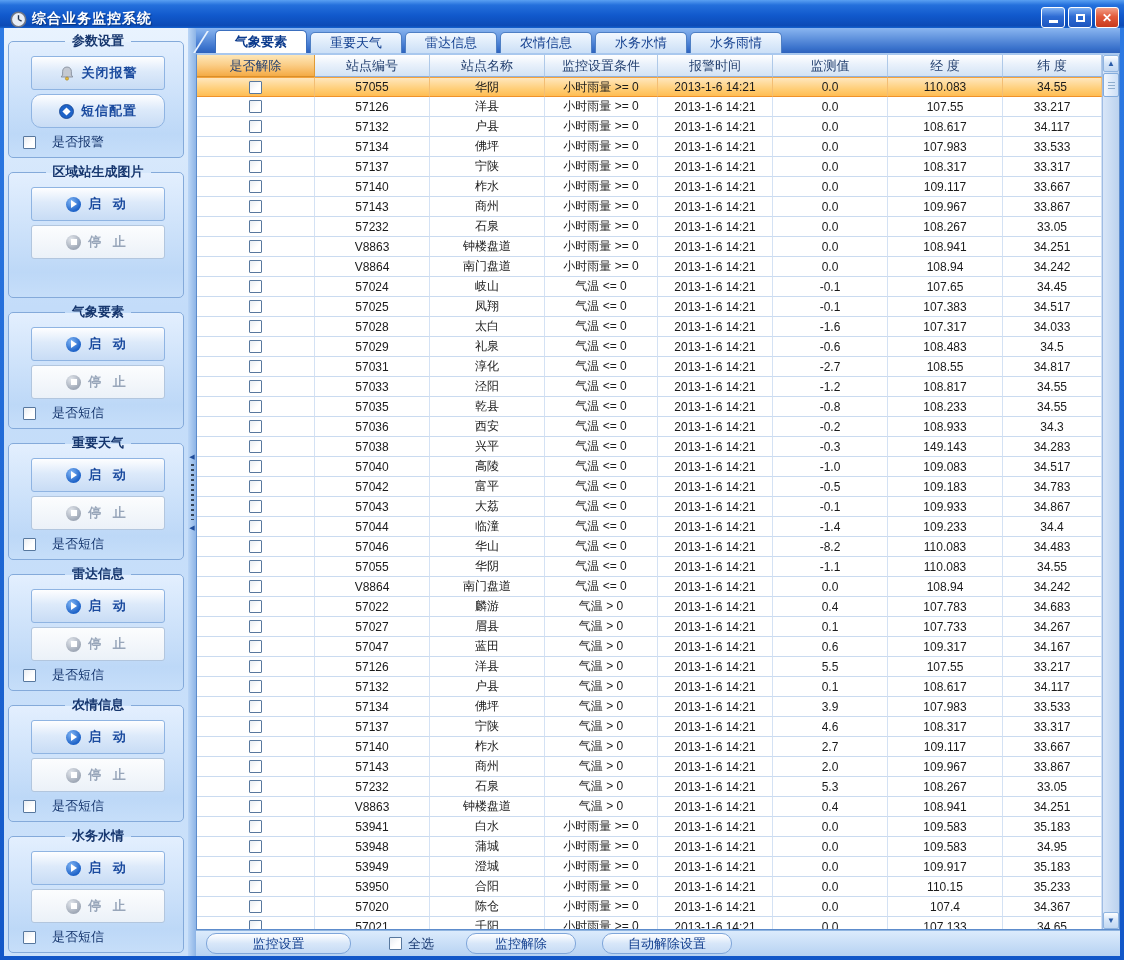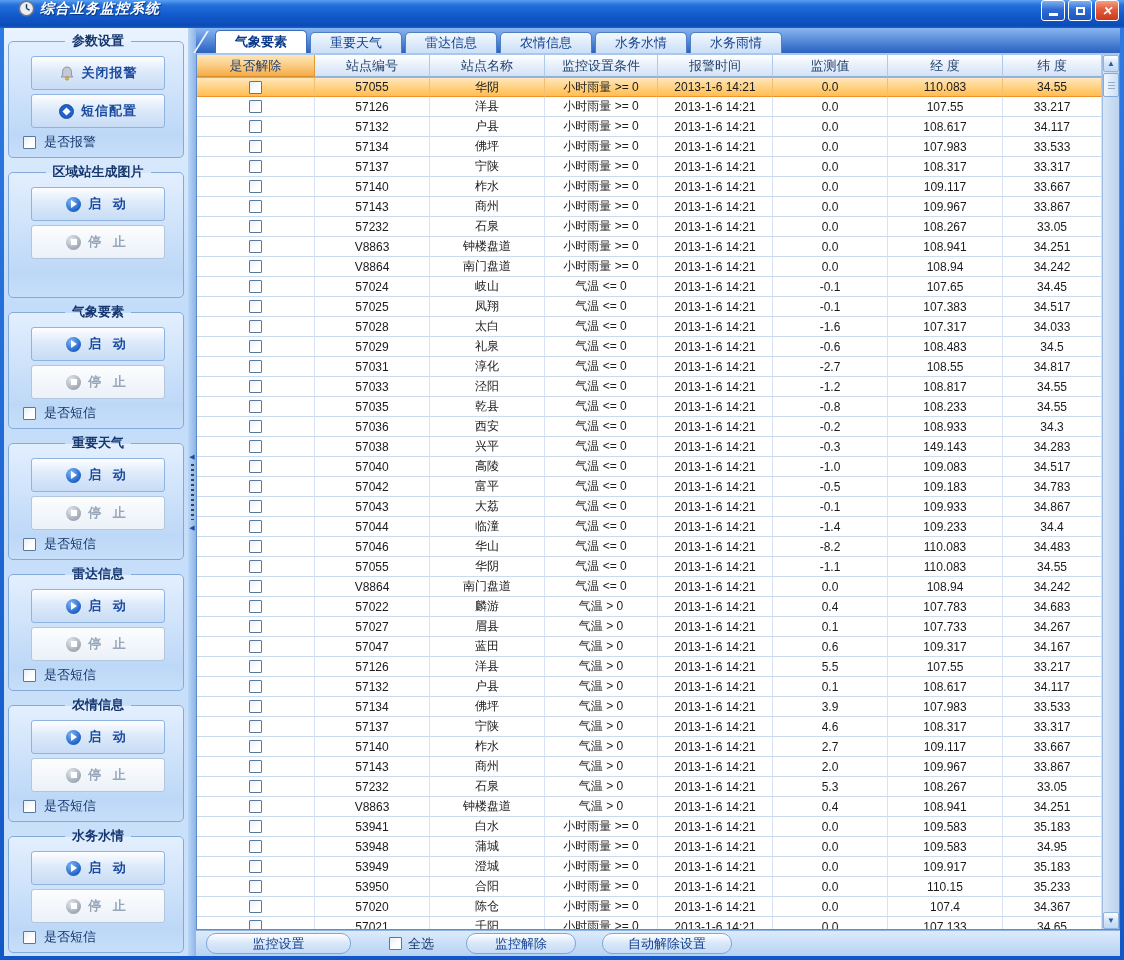--- a/index.html
+++ b/index.html
@@ -3,22 +3,22 @@
 <meta charset="utf-8">
 <style>
   * { box-sizing: border-box; margin: 0; padding: 0; }
   html,body { width:1124px; height:960px; overflow:hidden; }
   body { font-family:"Liberation Sans", sans-serif; background:#0E4FC0; }
 
   .window { width:1124px; height:960px; display:flex; flex-direction:column;
             background:linear-gradient(180deg,#2E7BE4,#1257C8); }
 
   
-  .titlebar { height:28px; flex:0 0 28px; display:flex; align-items:flex-start; padding:0 5px 0 18px;
-              background:linear-gradient(180deg,#5AA0F2 0%,#2470DC 18%,#1159CC 55%,#0C4BB6 92%,#1563D0 100%);font-style:italic; }
+  .titlebar { height:28px; flex:0 0 28px; display:flex; align-items:flex-end; padding:0 5px 0 10px;
+              background:linear-gradient(180deg,#5AA0F2 0%,#2470DC 18%,#1159CC 55%,#0C4BB6 92%,#1563D0 100%); }
   .title-icon { width:17px; height:17px; margin-right:5px; flex:0 0 auto; }
   .title-text { color:#fff; font-weight:bold; font-size:14px; text-shadow:1px 1px 1px #08357E; letter-spacing:1px; }
   .title-spacer { flex:1; }
   .winbtn { width:24px; height:21px; margin-left:3px; border:1px solid #fff; border-radius:3px;
             display:flex; align-items:center; justify-content:center; color:#fff; font-size:12px; font-weight:bold;
             background:linear-gradient(180deg,#7FB2F4,#2E6CD4 45%,#1D55BE); cursor:pointer; }
   .winbtn.close { background:linear-gradient(180deg,#F2A088,#E25B3C 45%,#C93A1C); }
   .minglyph { display:block; width:9px; height:3px; background:#fff; margin-top:8px; }
   .maxglyph { display:block; width:9px; height:8px; border:2px solid #fff; }
 
@@ -36,21 +36,21 @@
               background:linear-gradient(180deg,#FEFEFF,#DDEAFA 45%,#C8DCF5); cursor:pointer;
               font-size:13px; font-weight:bold; color:#1A4A9E; letter-spacing:4px; }
   .side-btn.disabled { background:linear-gradient(180deg,#FCFDFE,#EBF1F8); border-color:#B2C6DE;
                        color:#98A6BA; cursor:default; }
   .icon-circle { width:15px; height:15px; border-radius:50%; flex:0 0 auto; position:relative;
                  background:radial-gradient(circle at 35% 30%,#7FB4F4,#1E63C8 70%); }
   .icon-circle .tri { position:absolute; left:5px; top:3.5px; width:0; height:0;
                       border-left:6px solid #fff; border-top:4px solid transparent; border-bottom:4px solid transparent; }
   .icon-circle.gray { background:radial-gradient(circle at 35% 30%,#E2E6EC,#9FA8B6 70%); }
   .icon-circle .sq { position:absolute; left:4.5px; top:4.5px; width:6px; height:6px; background:#fff; }
-  .chk-row { display:flex; align-items:center; gap:8px; margin:5px 0 0 8px; font-size:13px; color:#16366E; }
+  .chk-row { display:flex; align-items:center; gap:16px; margin:5px 0 0 8px; font-size:13px; color:#16366E; }
   .checkbox { width:13px; height:13px; border:1px solid #58789E; border-radius:1px; flex:0 0 auto;
               background:linear-gradient(135deg,#E9EDF2,#FFFFFF 60%); cursor:pointer; }
   .group-pad { height:28px; }
 
   
   .splitter { width:8px; flex:0 0 8px; background:linear-gradient(90deg,#BBD6F6,#8DB4E6);
               display:flex; flex-direction:column; align-items:center; justify-content:center; gap:4px; cursor:col-resize; }
   .split-arrow { color:#1F4C9A; font-size:7px; line-height:7px; }
   .split-grip { width:3px; height:56px;
                 background:repeating-linear-gradient(180deg,#36465A 0 2px,transparent 2px 5px); }
@@ -138,21 +138,21 @@
 
       <fieldset class="group">
         <legend class="group-title">参数设置</legend>
         <div class="side-btn" style="letter-spacing:1px;">
           <svg width="16" height="15" viewBox="0 0 16 15">
             <path d="M8 1 C5 1 3.6 3.2 3.6 5.6 L3.6 9 L2.2 11 L13.8 11 L12.4 9 L12.4 5.6 C12.4 3.2 11 1 8 1 Z" fill="#C4C9D2" stroke="#7E8794" stroke-width="0.8"></path>
             <circle cx="8" cy="12.6" r="1.6" fill="#E8B93C" stroke="#A07D1E" stroke-width="0.6"></circle>
           </svg>
           <span>关闭报警</span>
         </div>
-        <div class="side-btn" style="letter-spacing:1px;">
+        <div class="side-btn" style="letter-spacing:1px;border-radius:10px;">
           <svg width="15" height="15" viewBox="0 0 15 15">
             <circle cx="7.5" cy="7.5" r="7" fill="#1E63C8"></circle>
             <circle cx="7.5" cy="7.5" r="7" fill="none" stroke="#10408E" stroke-width="0.8"></circle>
             <rect x="4.6" y="4.6" width="5.8" height="5.8" fill="#fff" transform="rotate(45 7.5 7.5)"></rect>
           </svg>
           <span>短信配置</span>
         </div>
         <div class="chk-row">
           <span class="checkbox"></span>
           <span>是否报警</span>

